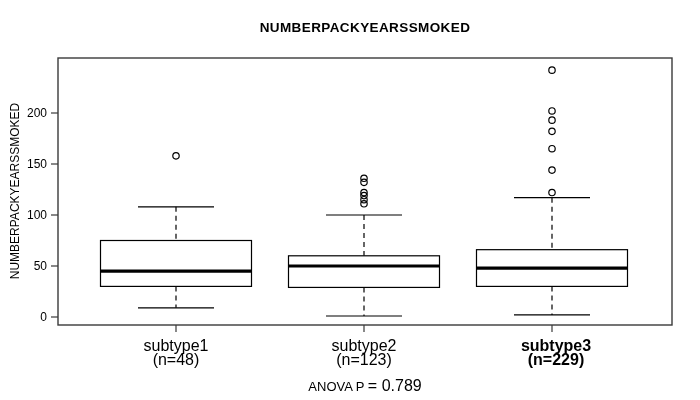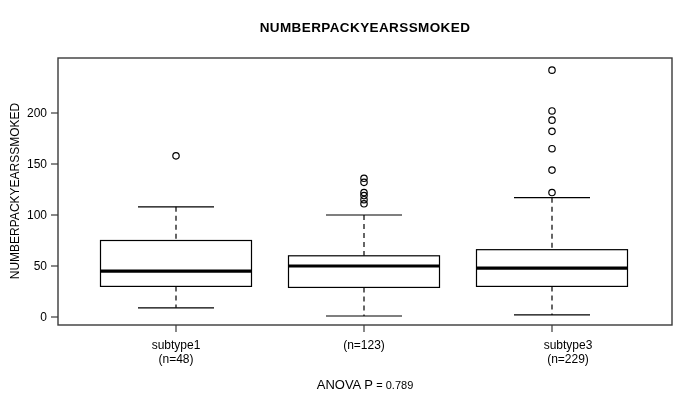--- a/index.html
+++ b/index.html
@@ -17,30 +17,30 @@
     letter-spacing: 0.4px; white-space: nowrap;
   }
   .y-label {
     position: absolute; left: 15px; top: 191px;
     transform: translate(-50%, -50%) rotate(-90deg);
     font-size: 12px; white-space: nowrap;
   }
   svg.canvas { position: absolute; left: 0; top: 0; }
   .x-group-label {
     position: absolute; top: 339px; width: 140px;
-    text-align: center; font-size: 12px; line-height: 13.5px;
+    text-align: center; font-size: 16px; line-height: 13.5px;
   }
   .x-group-label.g1 { left: 106px; }
   .x-group-label.g2 { left: 294px; }
-  .x-group-label.g3 { left: 498px; }
+  .x-group-label.g3 { left: 486px; font-weight: bold; }
   .anova-note {
     position: absolute; left: 58px; top: 377px; width: 614px;
     text-align: center; font-size: 13px; white-space: nowrap;
   }
-  .anova-note .val { font-size: 11px; }
+  .anova-note .val { font-size: 16px; }
 </style>
 </head>
 <body>
 
 <div class="chart-title">NUMBERPACKYEARSSMOKED</div>
 
 <div class="y-label">NUMBERPACKYEARSSMOKED</div>
 
 <svg class="canvas" width="700" height="400">
     <g>
@@ -99,20 +99,21 @@
       <circle cx="552" cy="170.12" r="3.2" fill="none" stroke="#000000" stroke-width="1.2"></circle>
       <circle cx="552" cy="192.56" r="3.2" fill="none" stroke="#000000" stroke-width="1.2"></circle>
     </g>
   </svg>
 
 <div class="x-group-label g1">
   <div>subtype1</div>
   <div>(n=48)</div>
 </div>
 <div class="x-group-label g2">
+  <div>subtype2</div>
   <div>(n=123)</div>
 </div>
 <div class="x-group-label g3">
   <div>subtype3</div>
   <div>(n=229)</div>
 </div>
 
 <div class="anova-note">
   <span>ANOVA P</span>
   <span class="val">= 0.789</span>

